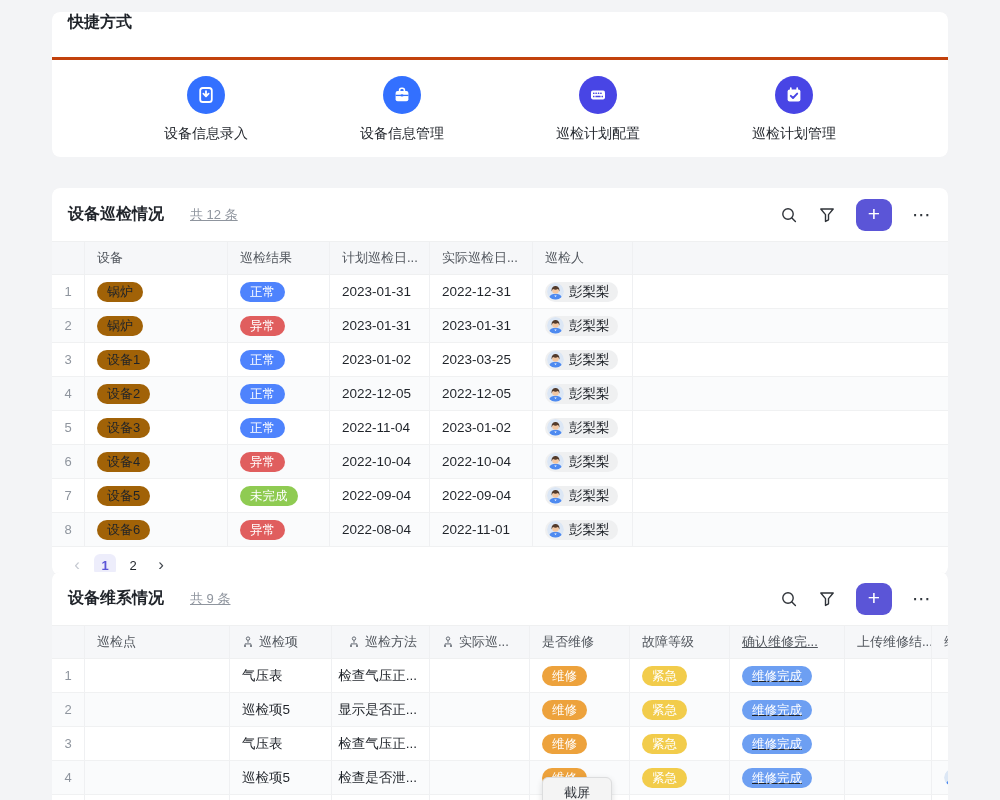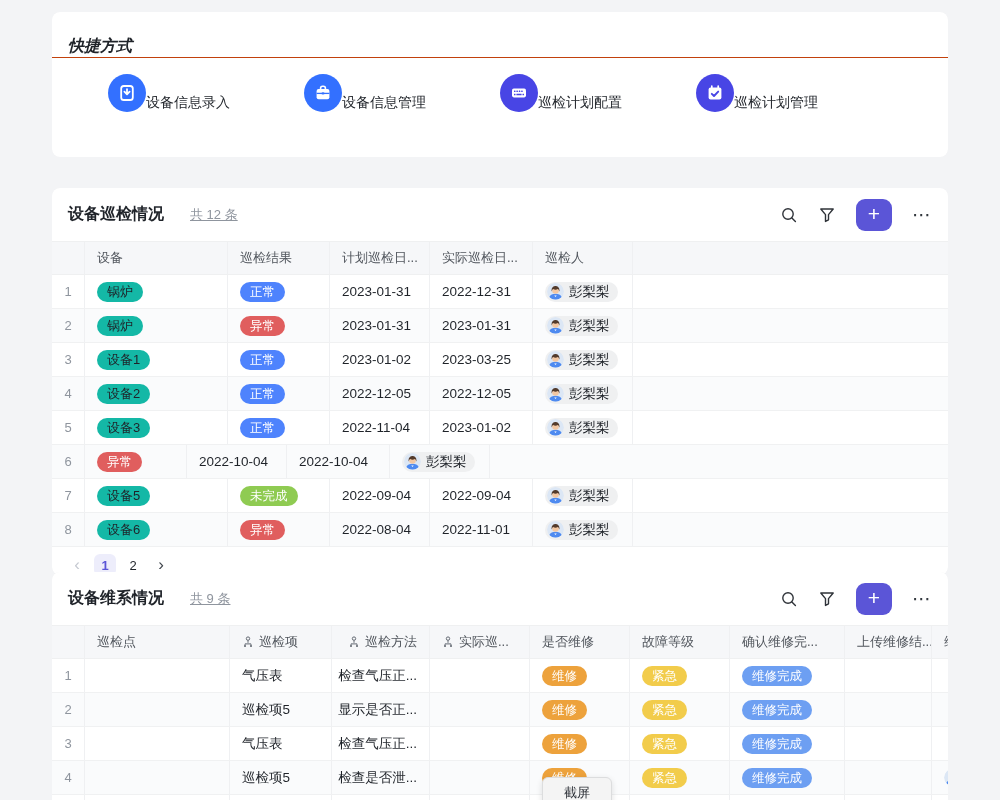--- a/index.html
+++ b/index.html
@@ -5,24 +5,24 @@
   html,body{margin:0;padding:0;}
   body{
     width:1000px;height:800px;overflow:hidden;position:relative;
     background:#F3F4F6;
     font-family:"Liberation Sans","DejaVu Sans",sans-serif;
     color:#1F2329;
   }
   .card{position:absolute;left:52px;width:896px;background:#fff;border-radius:8px;box-shadow:0 0 1px rgba(0,0,0,0.03);}
   
   #card-shortcuts{top:12px;height:145px;}
-  .sc-head{height:45px;display:flex;align-items:flex-end;padding:0 16px;border-bottom:1px solid #c2410c;font-style:italic;}
+  .sc-head{height:45px;display:flex;align-items:flex-start;padding:0 16px;border-bottom:3px solid #c2410c;}
   .sc-title{font-size:16px;font-weight:bold;color:#1F2329;}
   .sc-row{display:flex;padding:16px 56px 0 56px;}
-  .shortcut{flex:1;display:flex;align-items:flex-end;cursor:pointer;}
+  .shortcut{flex:1;display:flex;flex-direction:column;align-items:center;cursor:pointer;}
   .sc-circle{width:38px;height:38px;border-radius:50%;display:flex;align-items:center;justify-content:center;}
   .sc-label{margin-top:11px;font-size:14px;color:#1F2329;}
   
   #card-inspection{top:188px;height:387px;overflow:hidden;}
   #card-maintenance{top:572px;height:256px;overflow:hidden;}
   .tc-head{height:53px;display:flex;align-items:center;padding:0 16px;}
   .tc-title{font-size:16px;font-weight:bold;color:#1F2329;}
   .tc-count{font-size:13px;color:#8F959E;margin-left:26px;text-decoration:underline;}
   .toolbar{margin-left:auto;display:flex;align-items:center;gap:20px;}
   .tb-icon{width:18px;height:18px;display:flex;align-items:center;justify-content:center;cursor:pointer;}
@@ -45,25 +45,25 @@
   .w-plan{width:100px;flex:none;}
   .w-actual{width:103px;flex:none;}
   .w-insp{width:100px;flex:none;}
   
   .w-point{width:145px;flex:none;}
   .w-item{width:102px;flex:none;}
   .w-method{width:98px;flex:none;justify-content:flex-end;}
   .w-actual2{width:100px;flex:none;}
   .w-repair{width:100px;flex:none;}
   .w-fault{width:100px;flex:none;}
-  .w-confirm{width:115px;flex:none;}
+  .w-confirm{width:115px;flex:none;text-decoration:underline;}
   .w-upload{width:87px;flex:none;}
   .w-person{flex:1;min-width:0;}
   
-  .tag{background:#14b8a6;border-radius:10px;height:20px;line-height:20px;padding:0 10px;font-size:13px;color:#1F2329;}
+  .tag{background:#a16207;border-radius:10px;height:20px;line-height:20px;padding:0 10px;font-size:13px;color:#1F2329;}
   .badge{border-radius:10px;height:20px;line-height:20px;padding:0 10px;font-size:12.5px;color:#fff;display:inline-block;box-sizing:border-box;}
   .person-pill{background:#EFF0F1;border-radius:10px;height:20px;display:flex;align-items:center;padding:0 8px 0 2px;gap:5px;}
   .avatar{width:17px;height:17px;border-radius:50%;overflow:hidden;flex:none;display:block;}
   .lookup-icon{display:inline-flex;margin-right:5px;}
   
   .pagination{height:36px;display:flex;align-items:center;padding:0 0 0 14px;gap:6px;font-size:13px;}
   .pg-arrow{width:22px;height:22px;display:flex;align-items:center;justify-content:center;font-size:17px;cursor:pointer;}
   .pg-prev{color:#C5C9D1;}
   .pg-next{color:#42474E;}
   .pg-num{min-width:22px;height:22px;display:flex;align-items:center;justify-content:center;border-radius:6px;color:#1F2329;cursor:pointer;}
@@ -276,20 +276,23 @@
                 <circle cx="9" cy="7.9" r="3.5" fill="#F3C7A2"></circle>
                 <path d="M9 3.3c-2.5 0-4.2 2-4.2 4.5 0 .5.1.9.2 1.3.3-1.5 1-2.4 1.6-2.7.7.5 1.6.7 2.4.7s1.7-.2 2.4-.7c.6.3 1.3 1.2 1.6 2.7.1-.4.2-.8.2-1.3 0-2.5-1.7-4.5-4.2-4.5z" fill="#533B2C"></path>
               </svg></span>
             <span>彭梨梨</span>
           </span>
         </div>
         <div class="cell fill"></div>
       </div>
       <div class="trow alt">
         <div class="cell num w-num">6</div>
+        <div class="cell w-device">
+          <span class="tag">设备4</span>
+        </div>
         <div class="cell w-result">
           <span class="badge" style="background: rgb(224, 94, 94);">异常</span>
         </div>
         <div class="cell w-plan">2022-10-04</div>
         <div class="cell w-actual">2022-10-04</div>
         <div class="cell w-insp">
           <span class="person-pill">
             <span class="avatar"><svg width="17" height="17" viewBox="0 0 18 18">
                 <circle cx="9" cy="9" r="9" fill="#DCE7F5"></circle>
                 <path d="M9 17.6c2.7 0 5.1-1.1 6.5-2.8-1-2.1-3.5-3.4-6.5-3.4s-5.5 1.3-6.5 3.4C3.9 16.5 6.3 17.6 9 17.6z" fill="#4E8AF0"></path>

